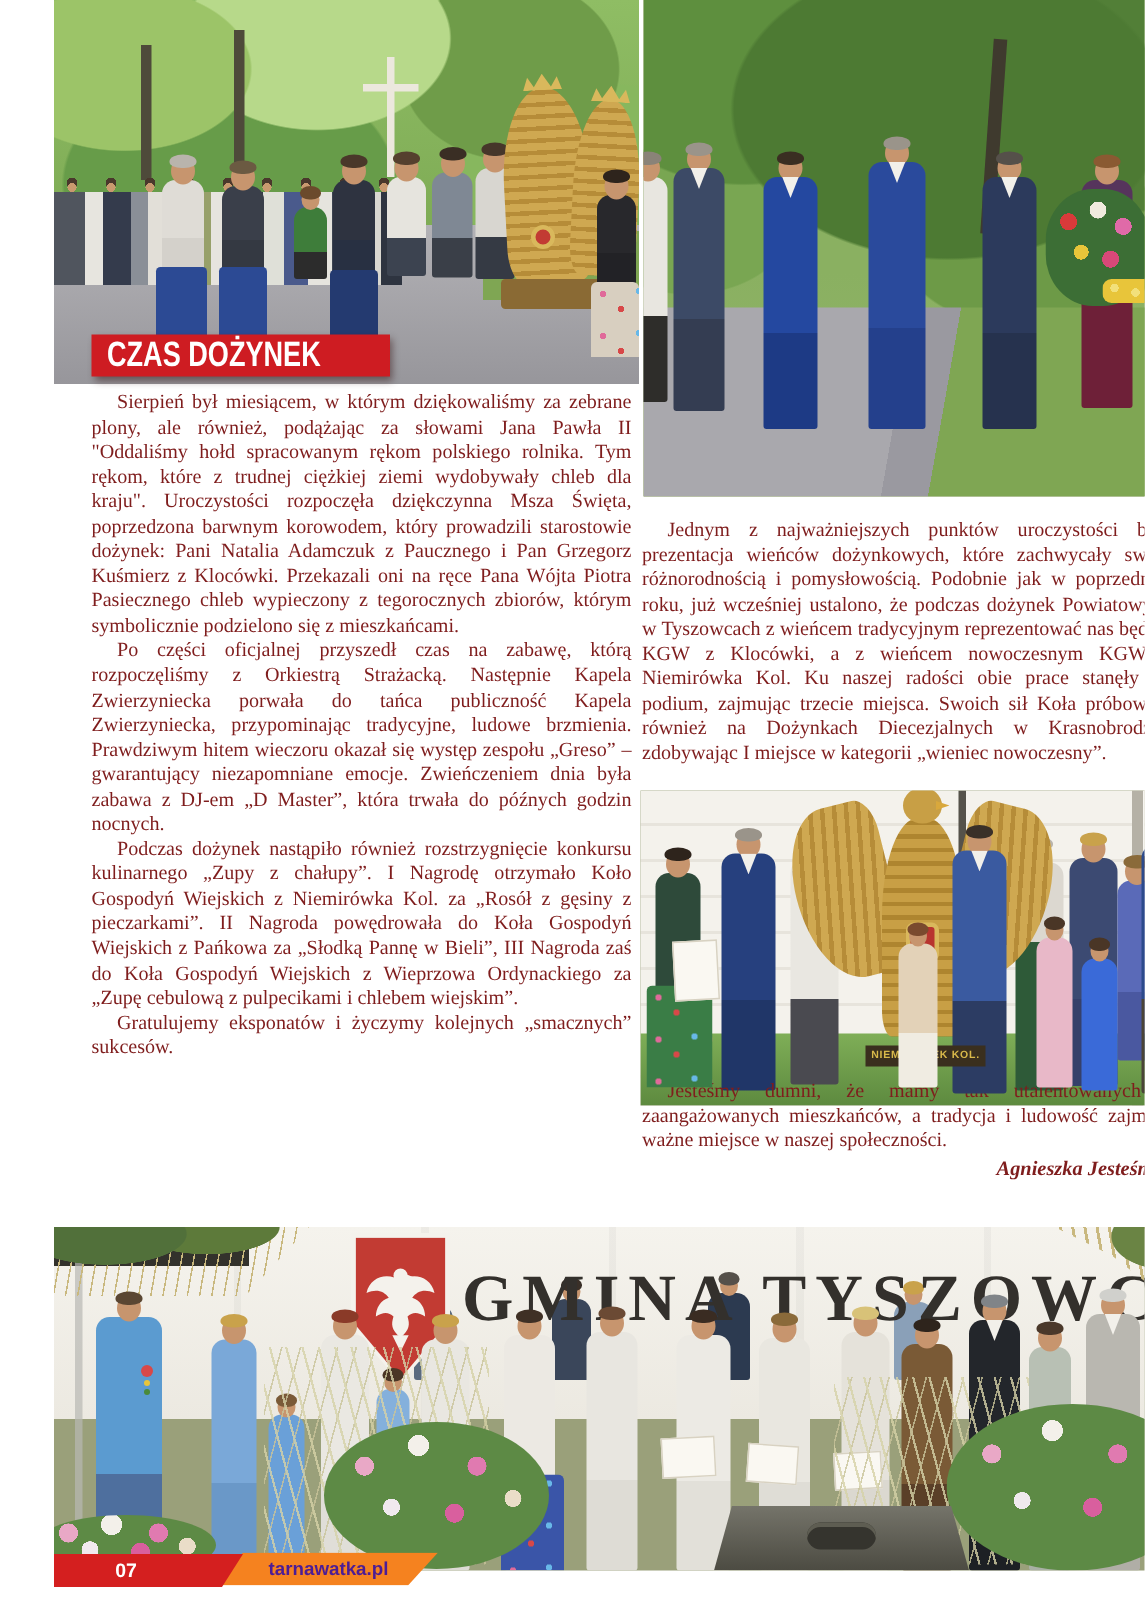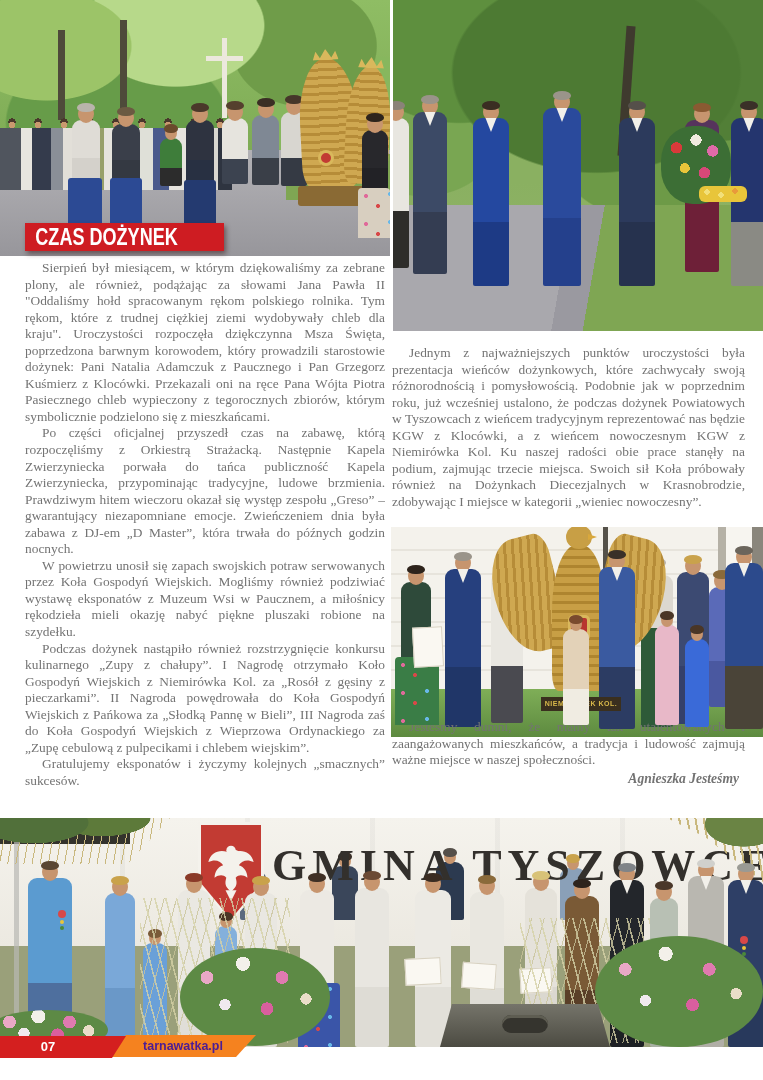--- a/index.html
+++ b/index.html
@@ -1,18 +1,18 @@
 <!DOCTYPE html>
 <html><head>
 <meta charset="utf-8">
 <style>
   * { margin:0; padding:0; box-sizing:border-box; }
   html,body { width:763px; height:1080px; background:#fff; }
   body { font-family:"Liberation Serif", serif; position:relative; overflow:hidden; }
-  .page { position:absolute; inset:0; background:#fff; }
+  .page { position:absolute; inset:0; background:#fff;margin-left:36px; }
 
   .photo { position:absolute; overflow:hidden; background:#9aa07a; }
   .photo-a { left:0; top:0; width:390px; height:256px; }
   .photo-b { left:393px; top:0; width:370px; height:331px; }
   .photo-c { left:391px; top:527px; width:372px; height:210px; }
   .photo-d { left:0; top:818px; width:763px; height:229px; }
 
   
   .layer { position:absolute; }
   .person { position:absolute; border-radius:9px 9px 2px 2px;
@@ -148,21 +148,21 @@
       width:46px; height:18px; border-radius:9px; background:#35342e; box-shadow:inset 0 3px 0 #5e5d52; }
   .rosette { position:absolute; width:8px; height:8px; border-radius:50%; background:#d84848; z-index:6;
       box-shadow:0 8px 0 -2px #e8c53a, 0 14px 0 -2px #4a8a3a; }
 
   
   .headline { position:absolute; left:25px; top:223px; width:199px; height:28px; background:#ce1c22;
       z-index:10; box-shadow:2px 3px 5px rgba(40,0,0,.45); overflow:hidden; }
   .headline span { display:inline-block; color:#fff; font-family:"Liberation Sans",sans-serif;
       font-weight:700; font-size:21px; line-height:27px; padding-left:12px; letter-spacing:0;
       transform:scaleX(.86) scaleY(1.12); transform-origin:left center; white-space:nowrap; }
-  .col { position:absolute; color:#737373; font-size:13.4px; line-height:16.55px; text-align:justify; }
+  .col { position:absolute; color:#7f1d1d; font-size:13.4px; line-height:16.55px; text-align:justify; }
   .col p { text-indent:17px; }
   .col-left  { left:25px;  top:260px; width:360px; }
   .col-right { left:392px; top:345px; width:353px; }
   .col-right2{ left:392px; top:719px; width:353px; }
   .byline { text-align:right; font-weight:700; font-style:italic; font-size:13.6px; padding-right:6px; margin-top:2px; }
 
   
   .f-red { position:absolute; left:0; top:1036px; width:126px; height:22px; background:#d41f1f; z-index:20;
       clip-path:polygon(0 0,126px 0,112px 22px,0 22px); color:#fff; font-family:"Liberation Sans",sans-serif;
       font-weight:700; font-size:13px; line-height:22px; text-align:center; padding-right:30px; }
@@ -252,21 +252,20 @@
     <div class="person" style="left:338px;top:118px;width:36px;height:168px;--j:#24356e;--t:#8a8a84;--h:#3a3028">
         <i class="hd"></i>
         <i class="sh"></i>
       </div>
     <div class="layer pb-tray"></div>
   </div>
 
   <div class="col col-left">
     <p>Sierpień był miesiącem, w którym dziękowaliśmy za zebrane plony, ale również, podążając za słowami Jana Pawła II "Oddaliśmy hołd spracowanym rękom polskiego rolnika. Tym rękom, które z trudnej ciężkiej ziemi wydobywały chleb dla kraju". Uroczystości rozpoczęła dziękczynna Msza Święta, poprzedzona barwnym korowodem, który prowadzili starostowie dożynek: Pani Natalia Adamczuk z Paucznego i Pan Grzegorz Kuśmierz z Klocówki. Przekazali oni na ręce Pana Wójta Piotra Pasiecznego chleb wypieczony z tegorocznych zbiorów, którym symbolicznie podzielono się z mieszkańcami.</p>
     <p>Po części oficjalnej przyszedł czas na zabawę, którą rozpoczęliśmy z Orkiestrą Strażacką. Następnie Kapela Zwierzyniecka porwała do tańca publiczność Kapela Zwierzyniecka, przypominając tradycyjne, ludowe brzmienia. Prawdziwym hitem wieczoru okazał się występ zespołu „Greso” – gwarantujący niezapomniane emocje. Zwieńczeniem dnia była zabawa z DJ-em „D Master”, która trwała do późnych godzin nocnych.</p>
-    <p>W powietrzu unosił się zapach swojskich potraw serwowanych przez Koła Gospodyń Wiejskich. Mogliśmy również podziwiać wystawę eksponatów z Muzeum Wsi w Paucznem, a miłośnicy rękodzieła mieli okazję nabyć piękne pluszaki robione na szydełku.</p>
     <p>Podczas dożynek nastąpiło również rozstrzygnięcie konkursu kulinarnego „Zupy z chałupy”. I Nagrodę otrzymało Koło Gospodyń Wiejskich z Niemirówka Kol. za „Rosół z gęsiny z pieczarkami”. II Nagroda powędrowała do Koła Gospodyń Wiejskich z Pańkowa za „Słodką Pannę w Bieli”, III Nagroda zaś do Koła Gospodyń Wiejskich z Wieprzowa Ordynackiego za „Zupę cebulową z pulpecikami i chlebem wiejskim”.</p>
     <p>Gratulujemy eksponatów i życzymy kolejnych „smacznych” sukcesów.</p>
   </div>
   <div class="col col-right">
     <p>Jednym z najważniejszych punktów uroczystości była prezentacja wieńców dożynkowych, które zachwycały swoją różnorodnością i pomysłowością. Podobnie jak w poprzednim roku, już wcześniej ustalono, że podczas dożynek Powiatowych w Tyszowcach z wieńcem tradycyjnym reprezentować nas będzie KGW z Klocówki, a z wieńcem nowoczesnym KGW z Niemirówka Kol. Ku naszej radości obie prace stanęły na podium, zajmując trzecie miejsca. Swoich sił Koła próbowały również na Dożynkach Diecezjalnych w Krasnobrodzie, zdobywając I miejsce w kategorii „wieniec nowoczesny”.</p>
   </div>
 
   <div class="photo photo-c">
     <div class="layer pc-wall"></div>
     <div class="layer pc-door"></div>

